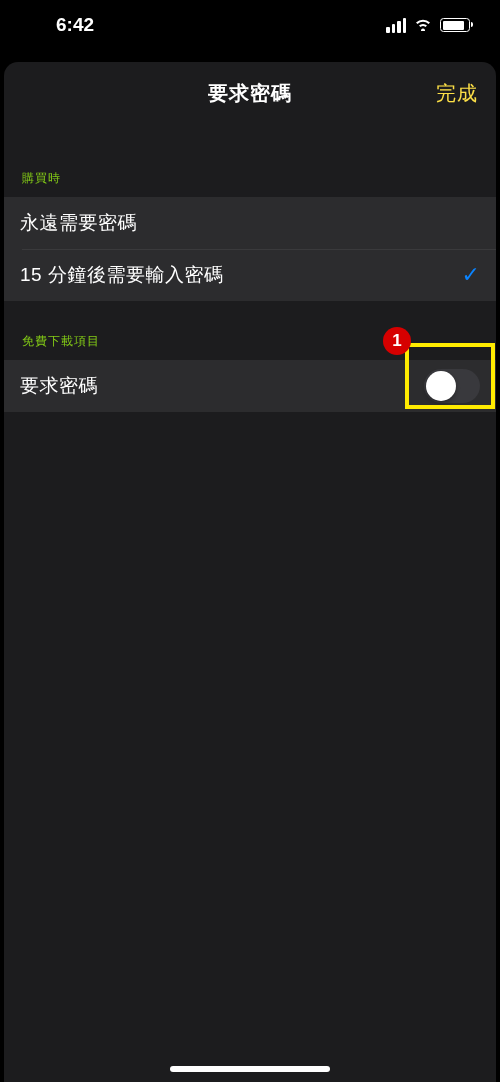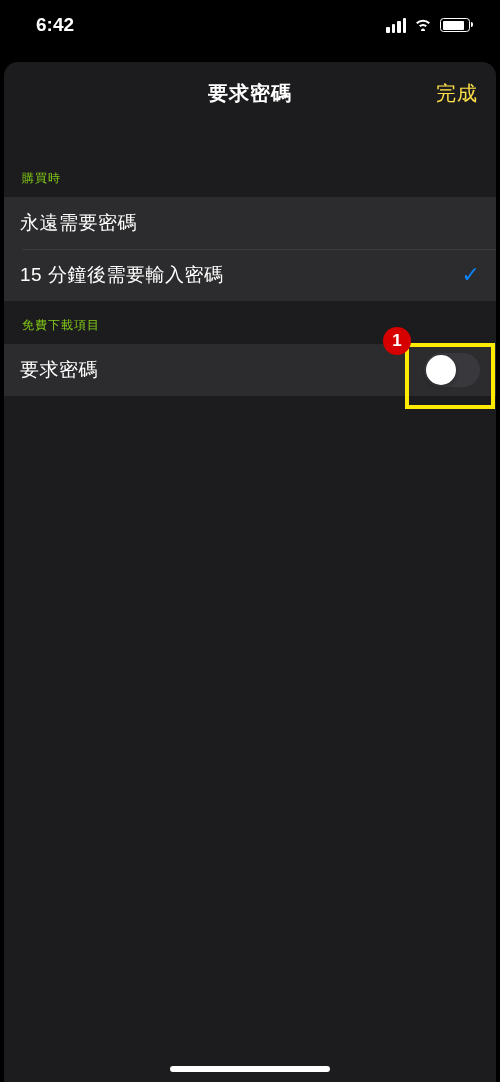--- a/index.html
+++ b/index.html
@@ -14,21 +14,21 @@
       background: #000000;
       color: #ffffff;
       position: relative;
       overflow: hidden;
     }
     .status-bar {
       height: 50px;
       display: flex;
       justify-content: space-between;
       align-items: center;
-      padding: 0 30px 0 36px;
+      padding: 0 30px 0 56px;
     }
     .status-time {
       font-size: 19px;
       font-weight: 600;
       color: #ffffff;
     }
     .status-icons {
       display: flex;
       align-items: center;
       gap: 7px;
@@ -101,21 +101,21 @@
       color: #fde047;
       letter-spacing: 1px;
     }
     .section-header {
       font-size: 12px;
       color: #84cc16;
       padding: 46px 18px 10px 18px;
       letter-spacing: 1px;
     }
     .section-header.second {
-      padding-top: 16px;
+      padding-top: 32px;
     }
     .list-row {
       background: #2c2c2e;
       height: 52px;
       display: flex;
       align-items: center;
       justify-content: space-between;
       padding: 0 16px;
       position: relative;
     }

